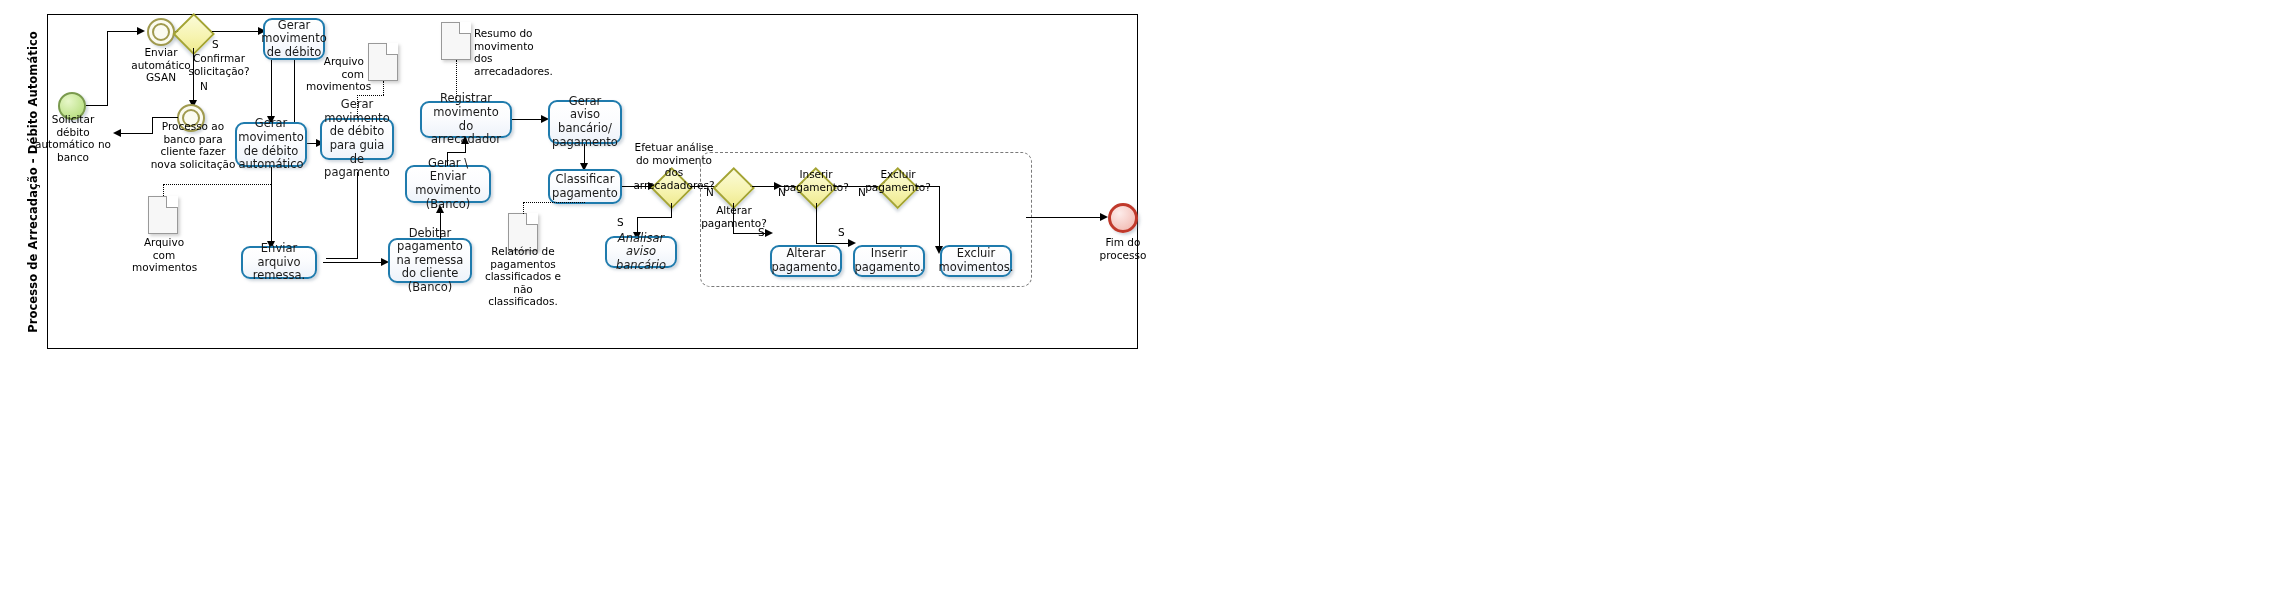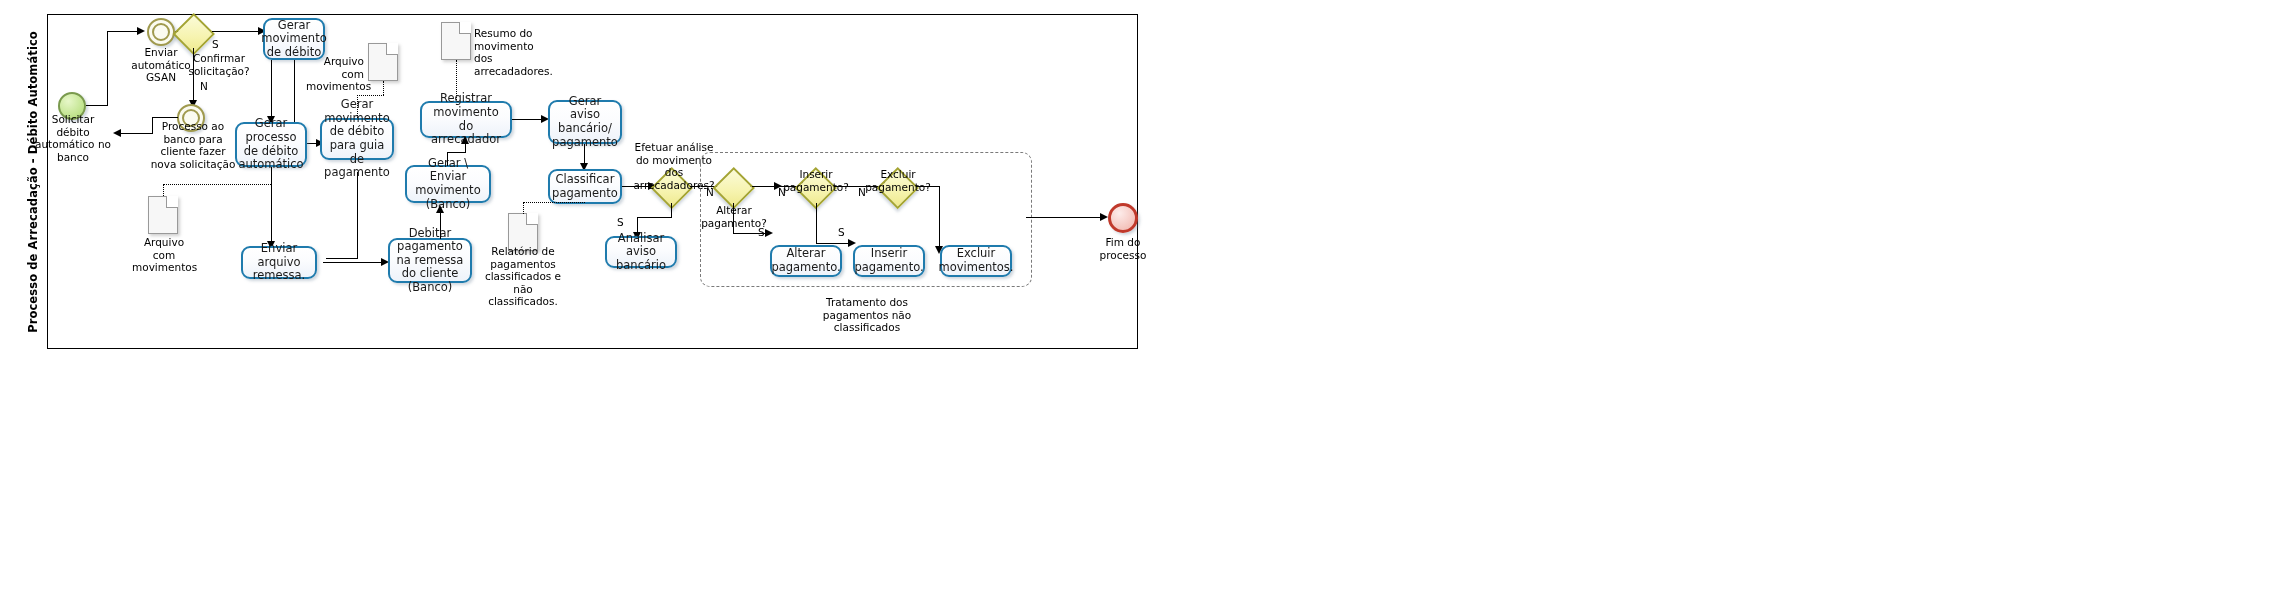--- a/index.html
+++ b/index.html
@@ -117,21 +117,21 @@
   <div class="ln lv" style="left:271px;top:60px;height:58px;"></div>
   <div class="ln lh" style="left:271px;top:96px;width:0px;"></div>
   <div class="ln lv" style="left:271px;top:96px;height:22px;"></div>
   <div class="arw arw-d" style="left:267px;top:116px;"></div>
 
   <div class="ln lv" style="left:294px;top:60px;height:84px;"></div>
   <div class="ln lh" style="left:294px;top:143px;width:24px;"></div>
   <div class="arw arw-r" style="left:316px;top:139px;"></div>
 
   <div class="task" style="left:235px;top:122px;width:72px;height:45px;">
-    <span>Gerar processo de débito automático</span>
+    <span>Gerar movimento de débito automático</span>
   </div>
 
   <div class="task" style="left:320px;top:118px;width:74px;height:42px;">
     <span>Gerar movimento de débito para guia de pagamento</span>
   </div>
 
   <div class="doc" style="left:368px;top:43px;width:30px;height:38px;"></div>
   <div class="lbl lbl-r" style="left:306px;top:55px;width:58px;">Arquivo com movimentos</div>
 
   <div class="dot-v" style="left:383px;top:81px;height:14px;"></div>
@@ -210,26 +210,25 @@
   <div class="flowlbl" style="left:617px;top:216px;">S</div>
 
   <div class="ln lh" style="left:690px;top:186px;width:86px;"></div>
   <div class="arw arw-r" style="left:774px;top:182px;"></div>
 
   <div class="ln lv" style="left:671px;top:203px;height:15px;"></div>
   <div class="ln lh" style="left:637px;top:217px;width:35px;"></div>
   <div class="ln lv" style="left:637px;top:217px;height:17px;"></div>
   <div class="arw arw-d" style="left:633px;top:232px;"></div>
 
-  <div class="task" style="left:605px;top:236px;width:72px;height:32px;">
+  <div class="task" style="left:605px;top:236px;width:72px;height:32px;font-style:italic;">
     <span>Analisar aviso bancário</span>
   </div>
 
   <div class="subproc" style="left:700px;top:152px;width:332px;height:135px;"></div>
-  <div class="lbl" style="left:792px;top:296px;width:150px;">Tratamento dos pagamentos não classificados</div>
 
   <div class="gw" style="left:716px;top:168px;">
     <i></i>
   </div>
   <div class="lbl" style="left:700px;top:204px;width:68px;">Alterar pagamento?</div>
   <div class="flowlbl" style="left:778px;top:186px;">N</div>
   <div class="flowlbl" style="left:758px;top:226px;">S</div>
 
   <div class="ln lh" style="left:752px;top:186px;width:52px;"></div>
   <div class="arw arw-r" style="left:802px;top:182px;"></div>

